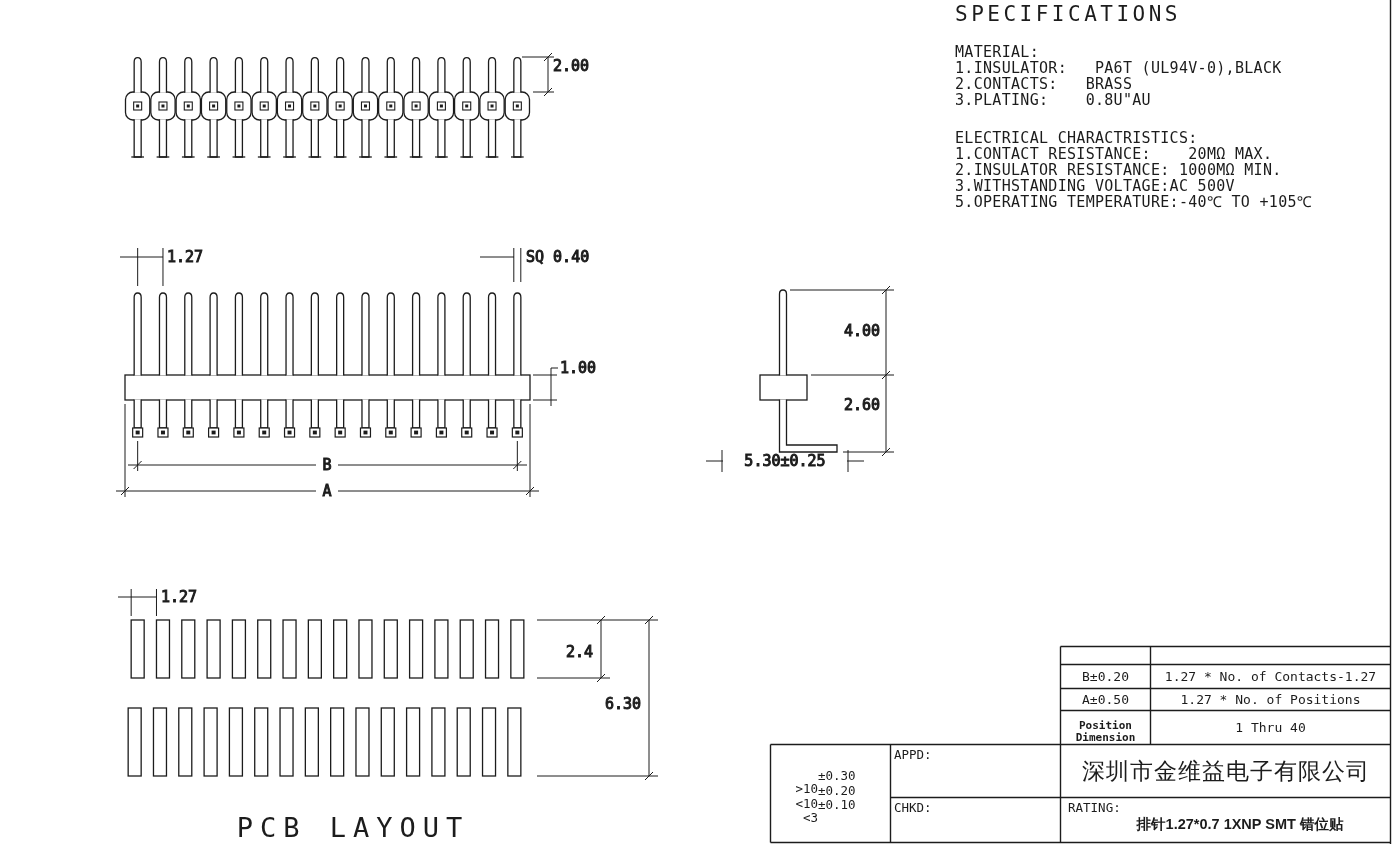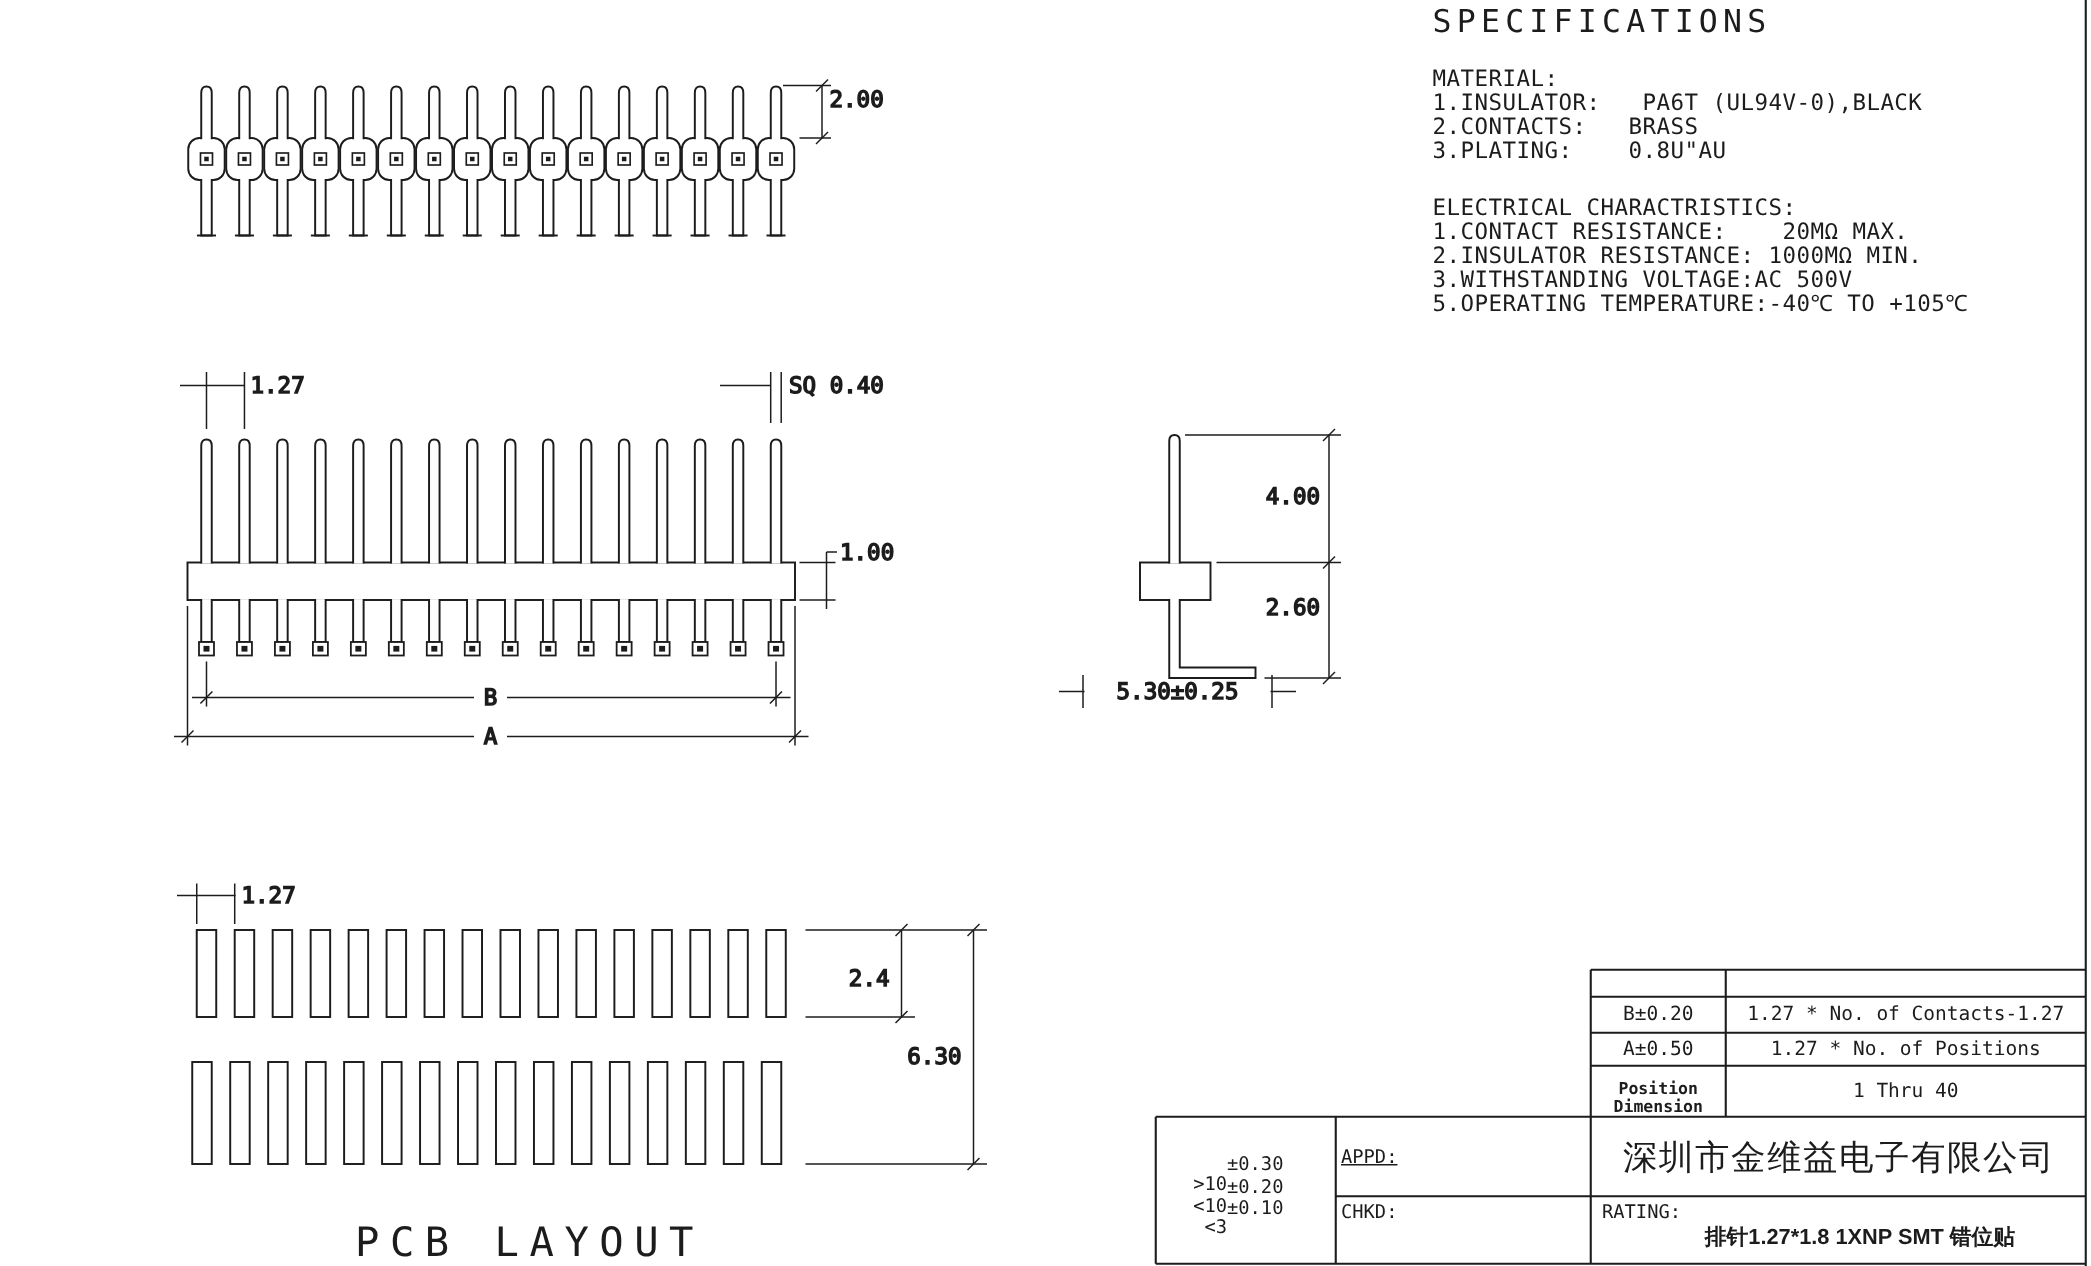--- a/index.html
+++ b/index.html
@@ -264,20 +264,20 @@
     <div class="tol-row">
       <span class="tol-range">&lt;10</span>
       <span>±0.20</span>
     </div>
     <div class="tol-row">
       <span class="tol-range">&lt;3</span>
       <span>±0.10</span>
     </div>
   </div>
 
-  <div class="abs corner-label" style="left:894px; top:763px;text-decoration:underline;">APPD:</div>
+  <div class="abs corner-label" style="left:894px; top:747px;">APPD:</div>
   <div class="abs corner-label" style="left:894px; top:800px;">CHKD:</div>
 
   <div class="abs cell company" style="left:1062px; top:746px; width:328px; height:50px;">深圳市金维益电子有限公司</div>
 
   <div class="abs corner-label" style="left:1068px; top:800px;">RATING:</div>
-  <div class="abs title-text" style="left:1090px; top:815px; width:300px;">排针1.27*1.8 1XNP SMT 错位贴</div>
+  <div class="abs title-text" style="left:1090px; top:815px; width:300px;">排针1.27*0.7 1XNP SMT 错位贴</div>
 </div>
 
 </body></html>

